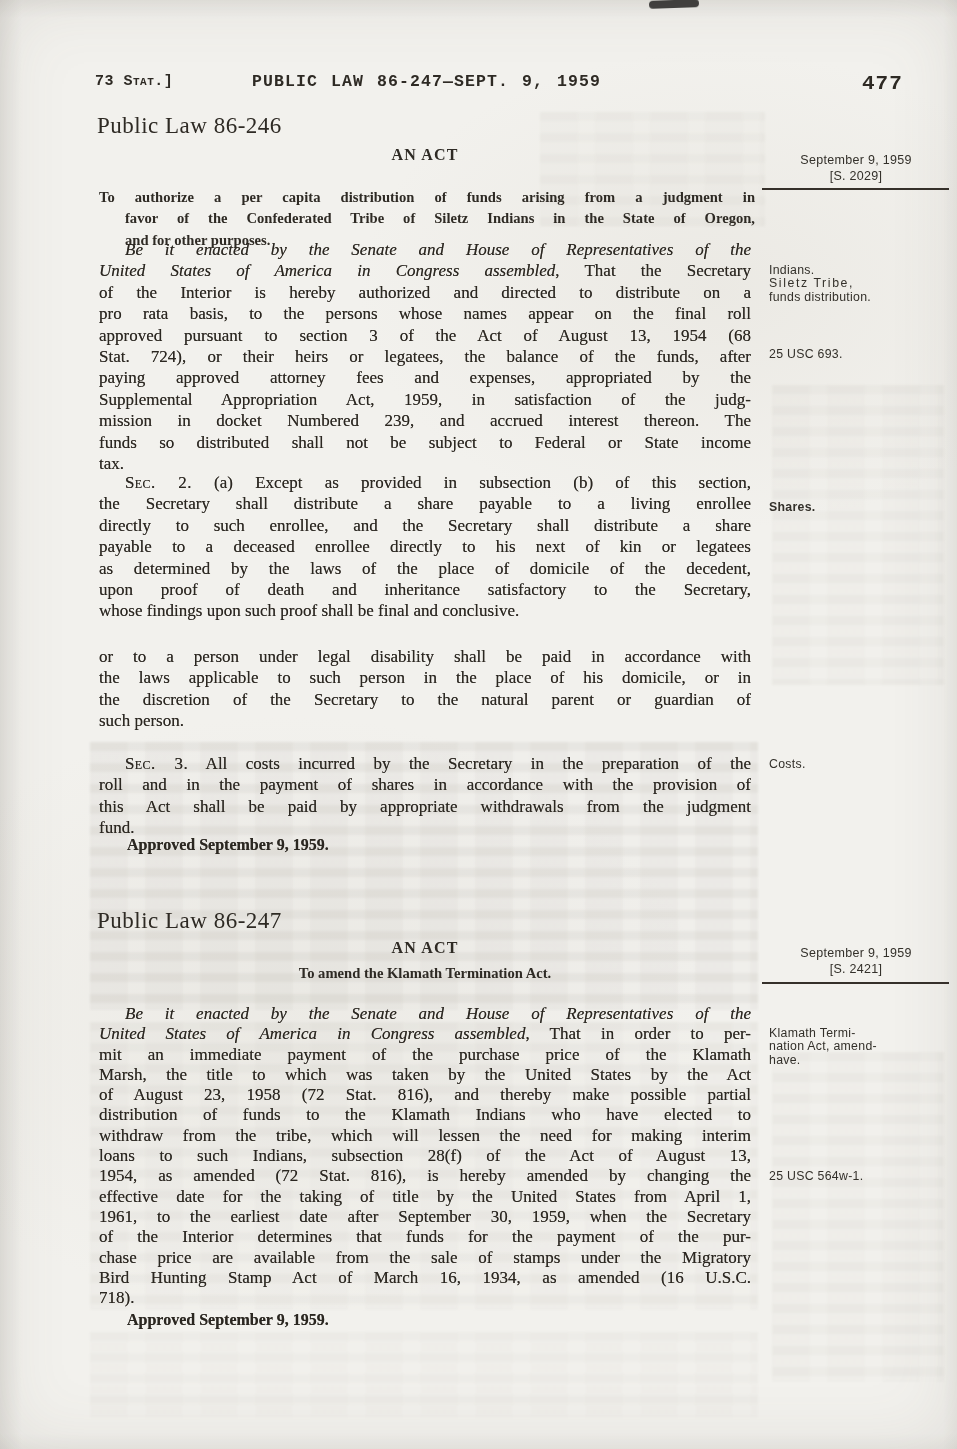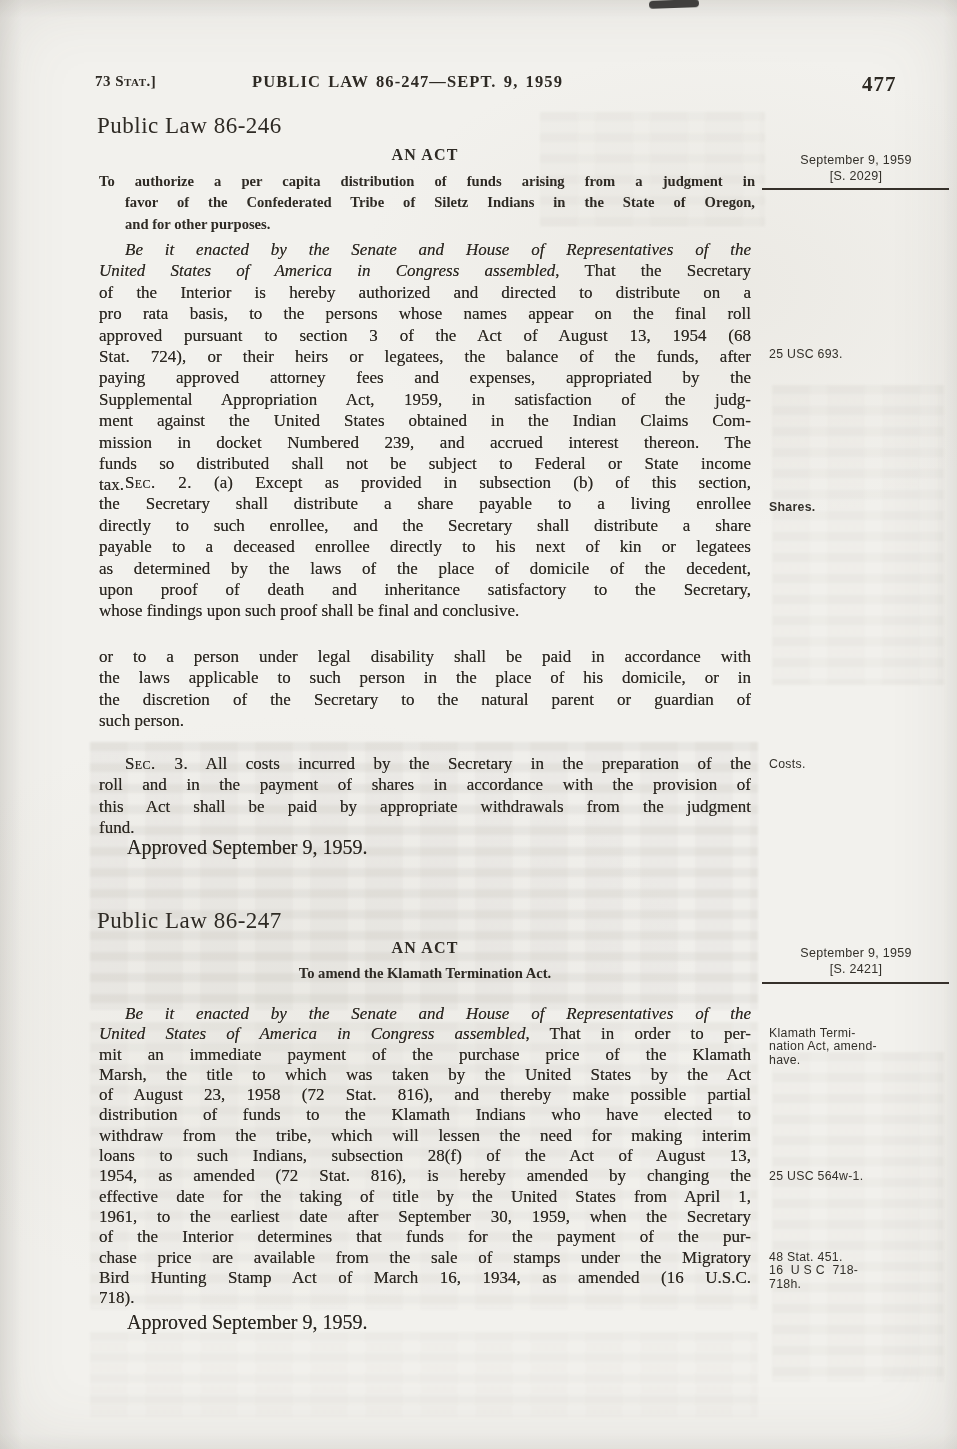--- a/index.html
+++ b/index.html
@@ -12,55 +12,55 @@
       linear-gradient(180deg, rgba(90,84,74,.08), rgba(90,84,74,0) 18px),
       linear-gradient(270deg, rgba(90,84,74,.05), rgba(90,84,74,0) 14px),
       linear-gradient(0deg, rgba(90,84,74,.05), rgba(90,84,74,0) 16px),
       #f2f1ed;
     box-shadow: inset 0 0 70px rgba(100,92,80,.12);
     font-family:"Liberation Serif","DejaVu Serif",serif;
     color:#2b2721;
   }
   .abs{position:absolute;}
   
-  .hdr{font-weight:bold;font-size:16px;color:#2e2a24;}
+  .hdr{font-weight:bold;font-size:16px;color:#2e2a24;font-family:Liberation Mono, monospace;}
   .hdr-stat{left:95px;top:73px;font-variant:small-caps;letter-spacing:.5px;font-size:15px;}
   .hdr-title{left:252px;top:72px;font-size:16.5px;letter-spacing:1.1px;word-spacing:2px;}
   .hdr-page{left:862px;top:72px;font-size:21px;letter-spacing:1px;}
   
   .law-title{font-size:23px;letter-spacing:.5px;color:#2e2a24;}
   .law1-title{left:97px;top:113px;}
   .law2-title{left:97px;top:908px;}
   .anact{left:99px;width:652px;text-align:center;font-weight:bold;font-size:16px;letter-spacing:1.2px;color:#2e2a24;}
   .law1-anact{top:146px;}
   .law2-anact{top:939px;}
   
   .acttitle{left:99px;width:656px;font-weight:bold;font-size:14.6px;line-height:21.8px;color:#2e2a24;}
-  .law1-acttitle{top:171px;}
+  .law1-acttitle{top:187px;}
   .law2-acttitle{top:963px;width:652px;}
   
   .sidenote{left:764px;width:184px;text-align:center;font-family:"Liberation Sans","DejaVu Sans",sans-serif;
             font-size:12.5px;line-height:16px;color:#33302a;letter-spacing:.3px;}
   .sd1{top:152px;} .sd2{top:945px;}
   .rule{left:762px;width:187px;height:2px;background:#35302a;}
   .rule1{top:188px;} .rule2{top:982px;}
   
   .bodyp{left:99px;width:652px;font-size:17px;color:#2b2721;text-shadow:0 0 .3px rgba(43,39,33,.65);}
   .lh1 .ln{height:21.4px;line-height:21.4px;}
   .lh2 .ln{height:20.3px;line-height:20.3px;}
   .p1{top:239px;} .p2{top:472px;} .p3{top:646px;} .p4{top:753px;}
   .p5{top:1004px;}
   .ln{text-align:justify;text-align-last:justify;white-space:normal;}
   .ln.end{text-align-last:left;}
   .ln.ind{text-indent:26px;}
   .ln.cont{padding-left:26px;}
   .ln.center{text-align:center;text-align-last:center;}
   .it{font-style:italic;}
   .sc{font-variant:small-caps;letter-spacing:.4px;}
-  .approved{left:99px;font-size:20px;text-indent:28px;text-shadow:0 0 .3px rgba(43,39,33,.65);}
+  .approved{left:99px;font-size:16px;text-indent:28px;text-shadow:0 0 .3px rgba(43,39,33,.65);font-weight:bold;}
   .ap1{top:836px;} .ap2{top:1311px;}
   
   .mn{left:769px;width:180px;font-family:"Liberation Sans","DejaVu Sans",sans-serif;
       font-size:12.3px;color:#33302a;letter-spacing:.3px;}
   .mn .ln{height:13.4px;line-height:13.4px;text-align:left;text-align-last:auto;white-space:pre;}
   .mn .ln.ls{letter-spacing:1.6px;}
   .mn1-subject{top:264px;} .mn1-usc{top:347px;} .mn1-shares{top:500px;font-weight:bold;} .mn1-costs{top:757px;}
   .mn2-subject{top:1027px;} .mn2-usc{top:1169px;} .mn2-stat{top:1251px;}
   
   .ghost{position:absolute;pointer-events:none;filter:blur(1.3px);
@@ -111,21 +111,20 @@
 
   <div class="abs bodyp lh1 p1">
       <div class="ln ind"><span class="it">Be it enacted by the Senate and House of Representatives of the</span></div>
       <div class="ln"><span class="it">United States of America in Congress assembled</span><span>, That the Secretary</span></div>
       <div class="ln"><span>of the Interior is hereby authorized and directed to distribute on a</span></div>
       <div class="ln"><span>pro rata basis, to the persons whose names appear on the final roll</span></div>
       <div class="ln"><span>approved pursuant to section 3 of the Act of August 13, 1954 (68</span></div>
       <div class="ln"><span>Stat. 724), or their heirs or legatees, the balance of the funds, after</span></div>
       <div class="ln"><span>paying approved attorney fees and expenses, appropriated by the</span></div>
       <div class="ln"><span>Supplemental Appropriation Act, 1959, in satisfaction of the judg-</span></div>
-      <div class="ln"><span>ment against the United States obtained in the Indian Claims Com-</span></div>
       <div class="ln"><span>mission in docket Numbered 239, and accrued interest thereon. The</span></div>
       <div class="ln"><span>funds so distributed shall not be subject to Federal or State income</span></div>
       <div class="ln end"><span>tax.</span></div>
     </div>
   <div class="abs bodyp lh1 p2">
       <div class="ln ind"><span class="sc">Sec. 2.</span><span> (a) Except as provided in subsection (b) of this section,</span></div>
       <div class="ln"><span>the Secretary shall distribute a share payable to a living enrollee</span></div>
       <div class="ln"><span>directly to such enrollee, and the Secretary shall distribute a share</span></div>
       <div class="ln"><span>payable to a deceased enrollee directly to his next of kin or legatees</span></div>
       <div class="ln"><span>as determined by the laws of the place of domicile of the decedent,</span></div>
@@ -139,20 +138,25 @@
       <div class="ln end"><span>such person.</span></div>
     </div>
   <div class="abs bodyp lh1 p4">
       <div class="ln ind"><span class="sc">Sec. 3.</span><span> All costs incurred by the Secretary in the preparation of the</span></div>
       <div class="ln"><span>roll and in the payment of shares in accordance with the provision of</span></div>
       <div class="ln"><span>this Act shall be paid by appropriate withdrawals from the judgment</span></div>
       <div class="ln end"><span>fund.</span></div>
     </div>
   <div class="abs approved ap1">Approved September 9, 1959.</div>
 
+  <div class="abs mn mn1-subject">
+      <div class="ln"><span>Indians.</span></div>
+      <div class="ln ls"><span>Siletz Tribe,</span></div>
+      <div class="ln"><span>funds distribution.</span></div>
+    </div>
   <div class="abs mn mn1-usc">25 USC 693.</div>
   <div class="abs mn mn1-shares">Shares.</div>
   <div class="abs mn mn1-costs">Costs.</div>
 
   <div class="abs law-title law2-title">Public Law 86-247</div>
   <div class="abs anact law2-anact">AN ACT</div>
 
   <div class="abs sidenote sd2">
     <div>September 9, 1959</div>
     <div>[S. 2421]</div>
@@ -181,19 +185,14 @@
       <div class="ln end"><span>718).</span></div>
     </div>
   <div class="abs approved ap2">Approved September 9, 1959.</div>
 
   <div class="abs mn mn2-subject">
       <div class="ln"><span>Klamath Termi-</span></div>
       <div class="ln"><span>nation Act, amend-</span></div>
       <div class="ln"><span>have.</span></div>
     </div>
   <div class="abs mn mn2-usc">25 USC 564w-1.</div>
-  <div class="abs mn mn2-stat">
-      <div class="ln"><span>48 Stat. 451.</span></div>
-      <div class="ln"><span>16  U S C  718-</span></div>
-      <div class="ln"><span>718h.</span></div>
-    </div>
 
 </div>
 
 </body></html>

